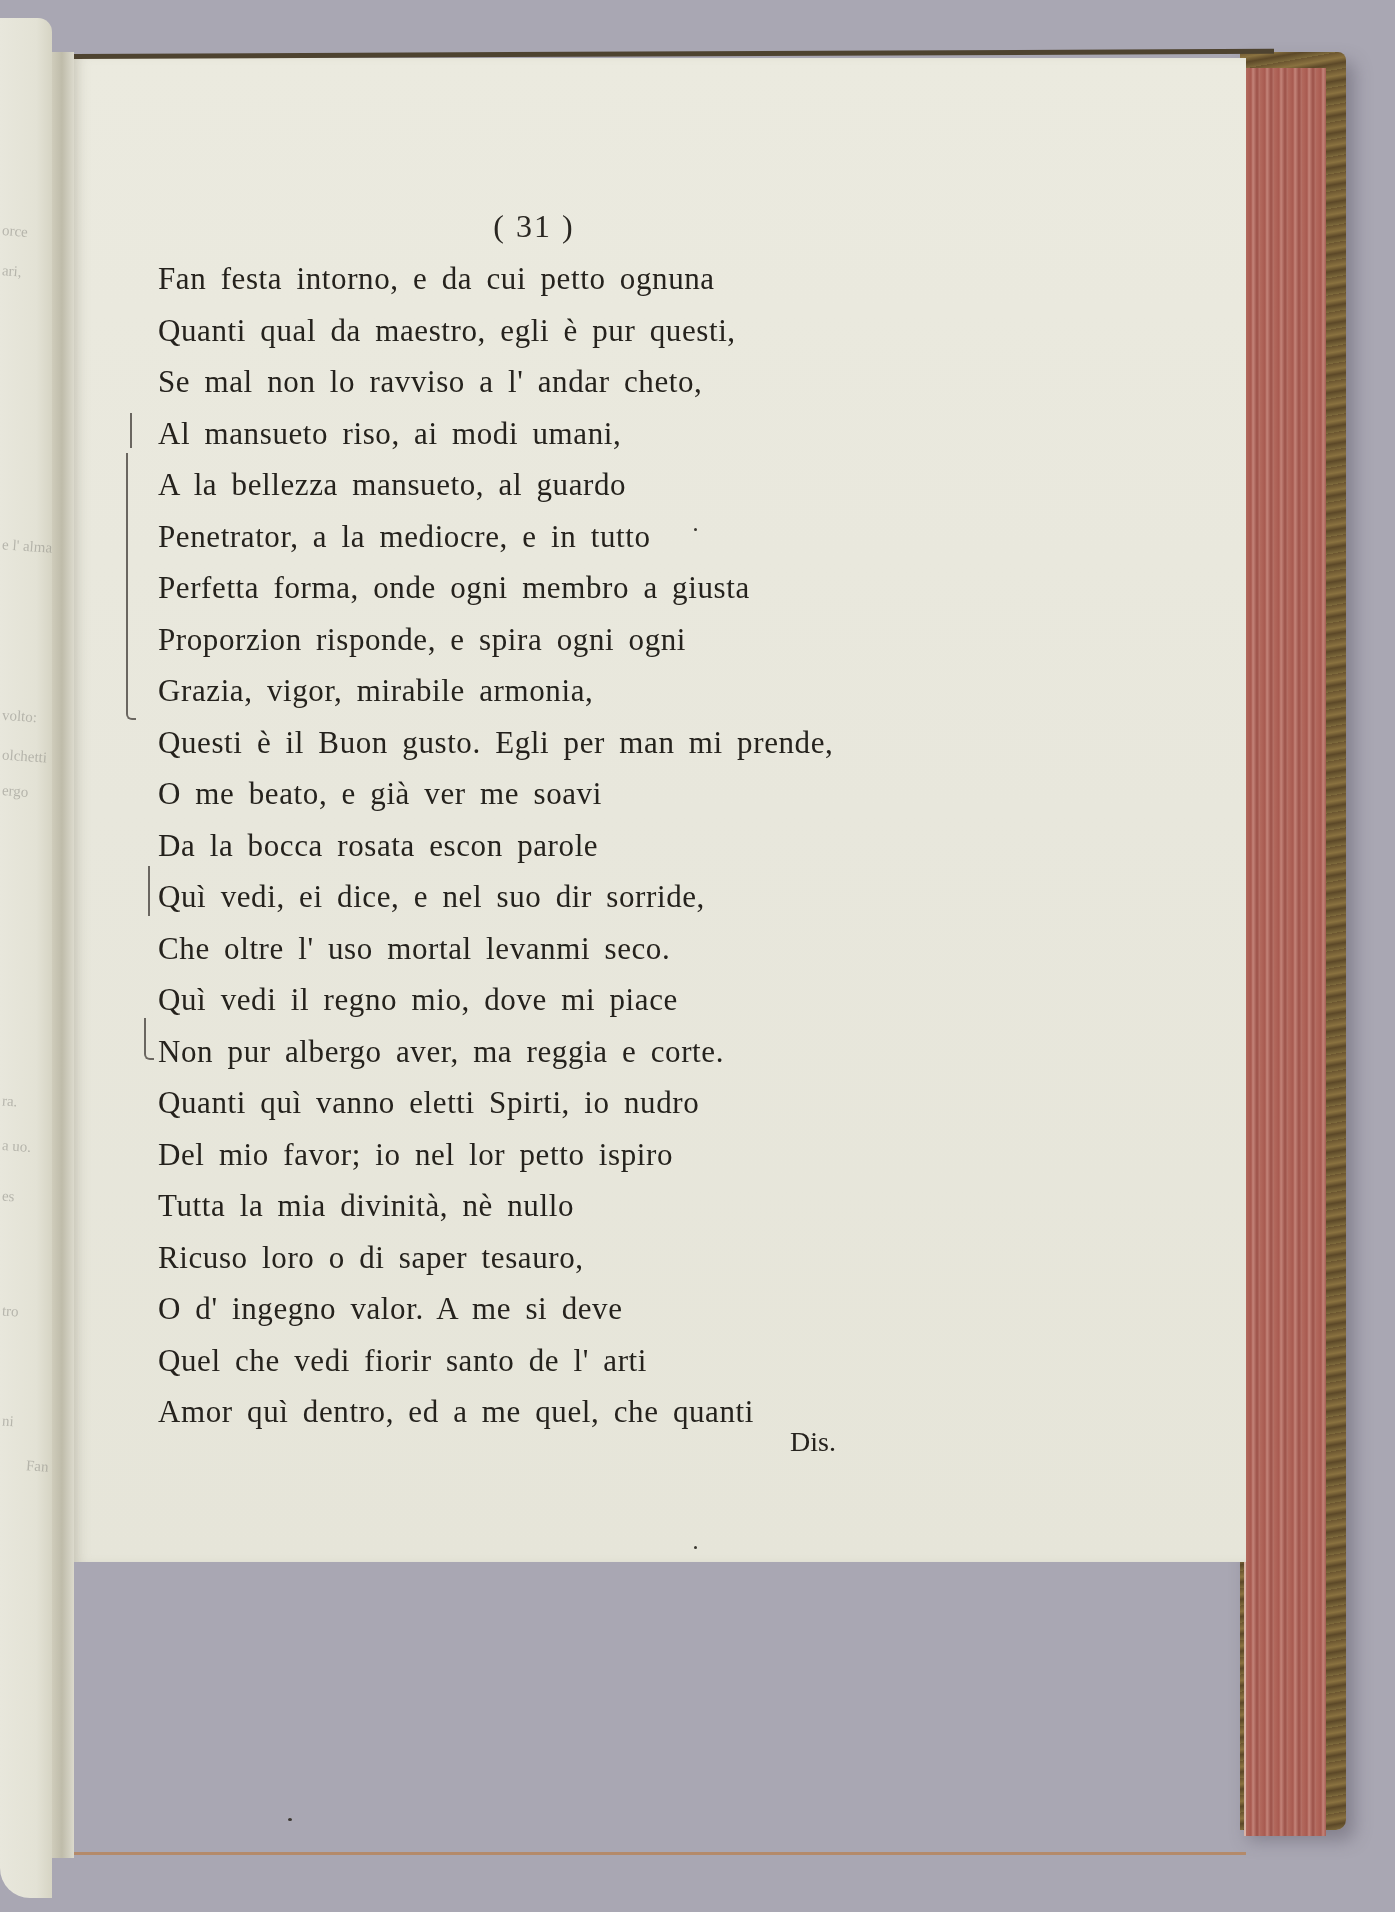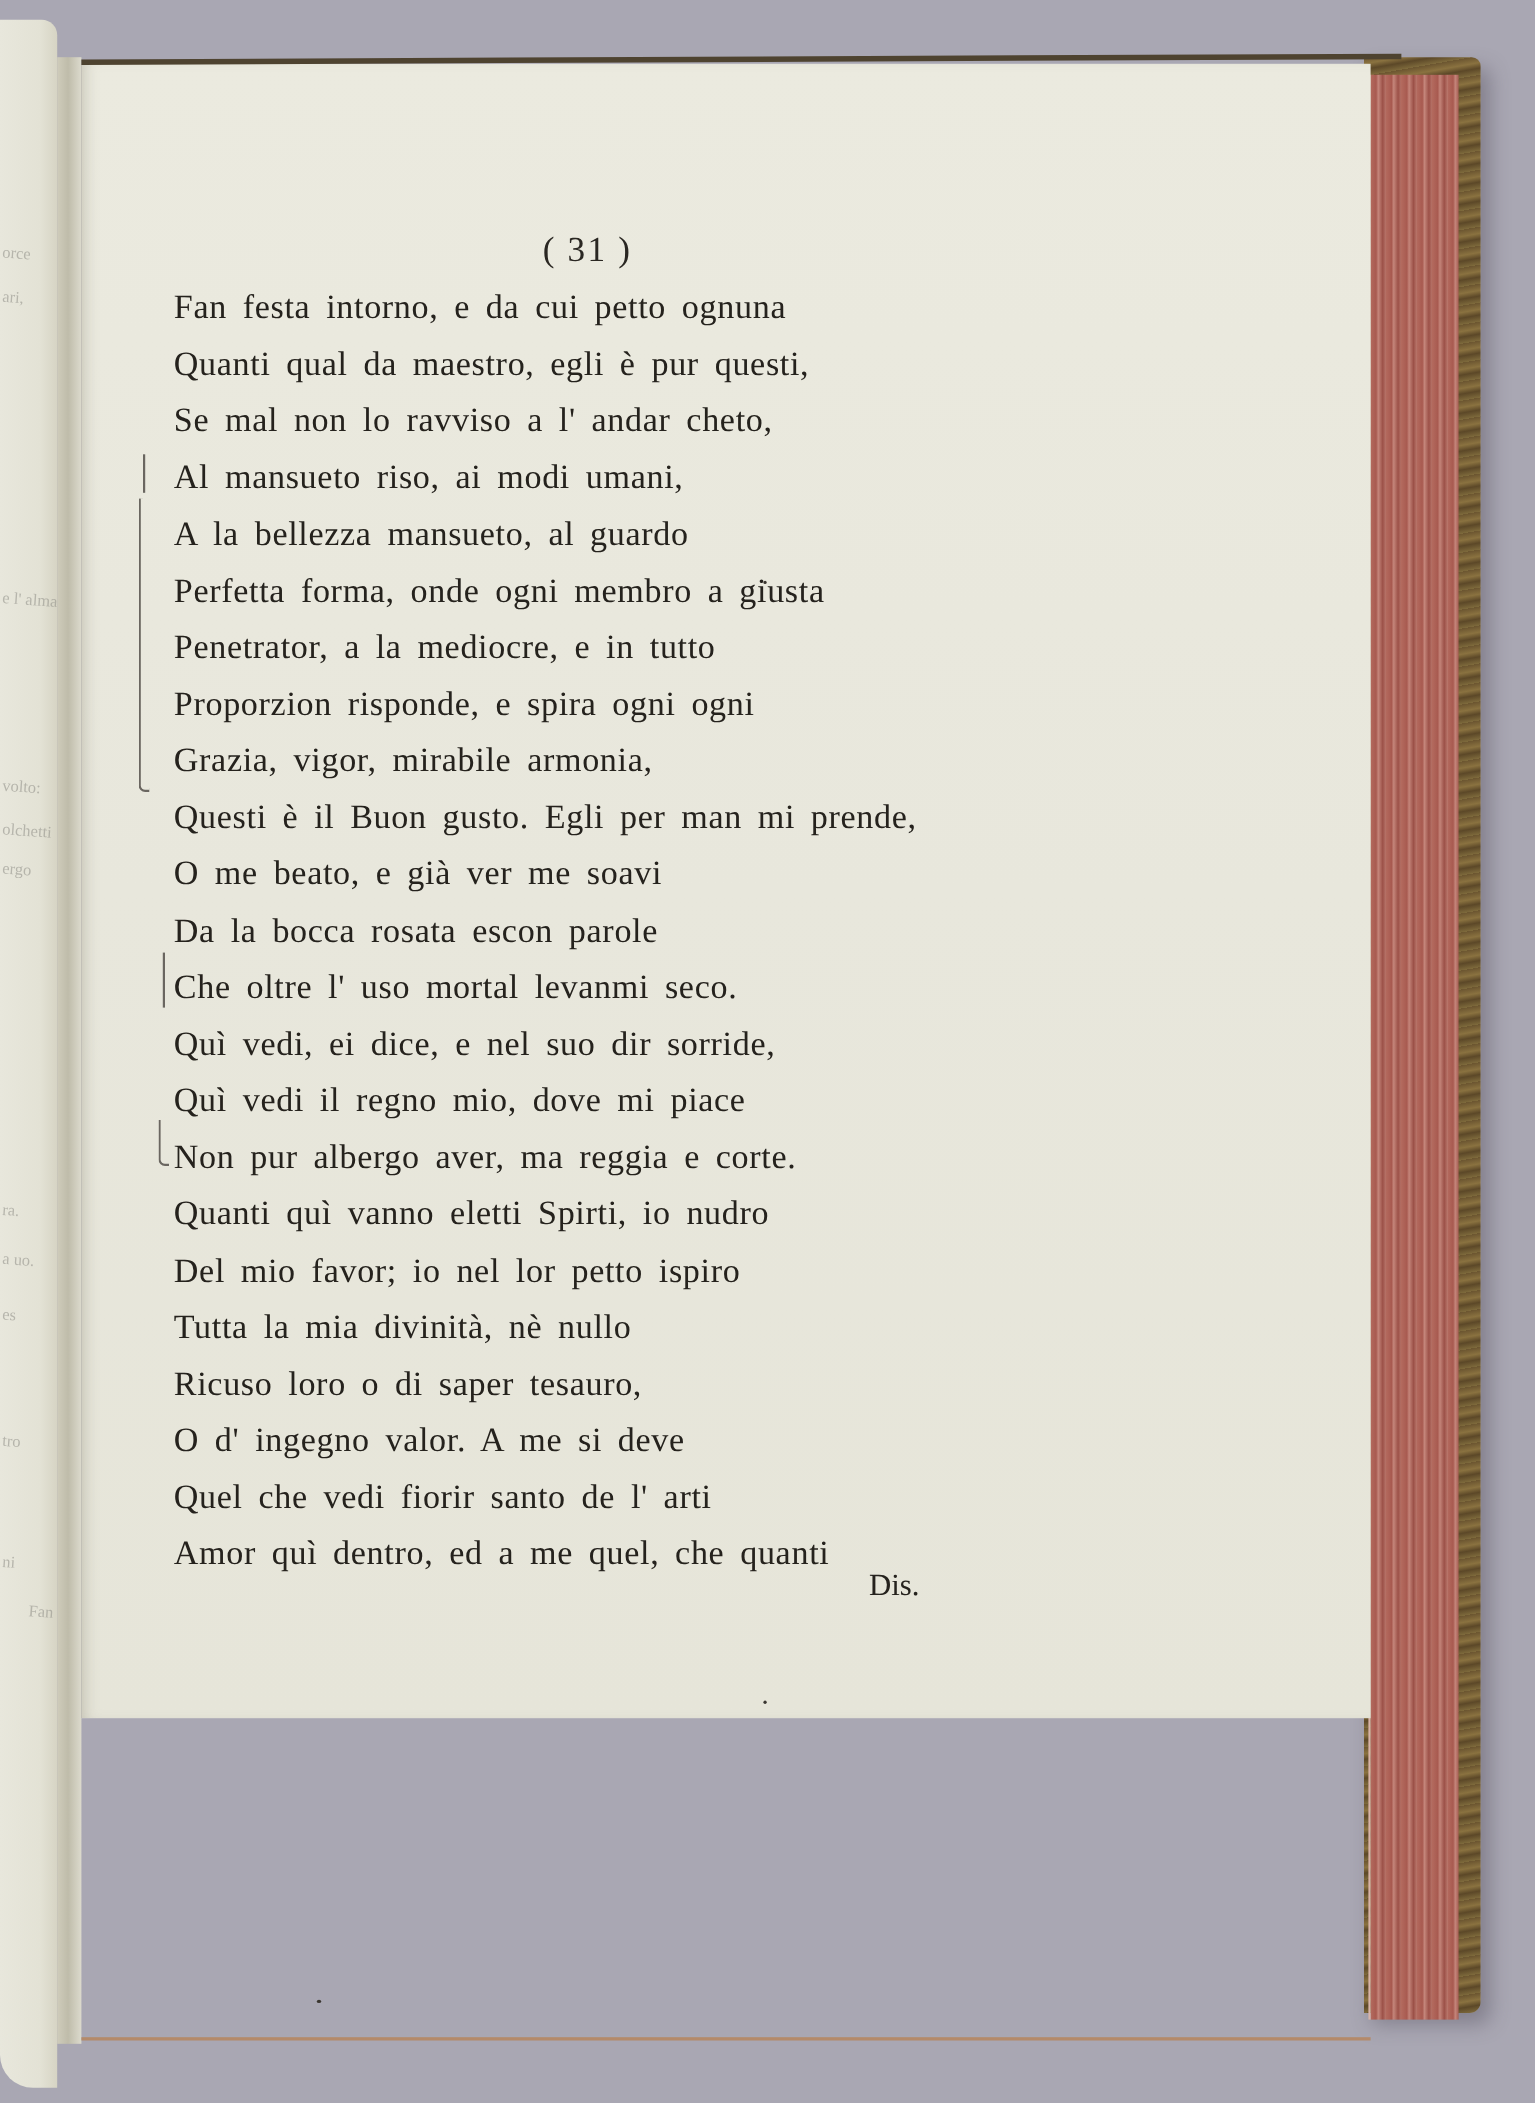--- a/index.html
+++ b/index.html
@@ -166,29 +166,29 @@
 
 <div class="page">
   <div class="page-number">( 31 )</div>
 
   <ul class="verse">
     <li>Fan festa intorno, e da cui petto ognuna</li>
     <li>Quanti qual da maestro, egli è pur questi,</li>
     <li>Se mal non lo ravviso a l' andar cheto,</li>
     <li>Al mansueto riso, ai modi umani,</li>
     <li>A la bellezza mansueto, al guardo</li>
+    <li>Penetrator, a la mediocre, e in tutto</li>
     <li>Perfetta forma, onde ogni membro a giusta</li>
-    <li>Penetrator, a la mediocre, e in tutto</li>
     <li>Proporzion risponde, e spira ogni ogni</li>
     <li>Grazia, vigor, mirabile armonia,</li>
     <li>Questi è il Buon gusto. Egli per man mi prende,</li>
     <li>O me beato, e già ver me soavi</li>
     <li>Da la bocca rosata escon parole</li>
+    <li>Quì vedi, ei dice, e nel suo dir sorride,</li>
     <li>Che oltre l' uso mortal levanmi seco.</li>
-    <li>Quì vedi, ei dice, e nel suo dir sorride,</li>
     <li>Quì vedi il regno mio, dove mi piace</li>
     <li>Non pur albergo aver, ma reggia e corte.</li>
     <li>Quanti quì vanno eletti Spirti, io nudro</li>
     <li>Del mio favor; io nel lor petto ispiro</li>
     <li>Tutta la mia divinità, nè nullo</li>
     <li>Ricuso loro o di saper tesauro,</li>
     <li>O d' ingegno valor. A me si deve</li>
     <li>Quel che vedi fiorir santo de l' arti</li>
     <li>Amor quì dentro, ed a me quel, che quanti</li>
   </ul>

